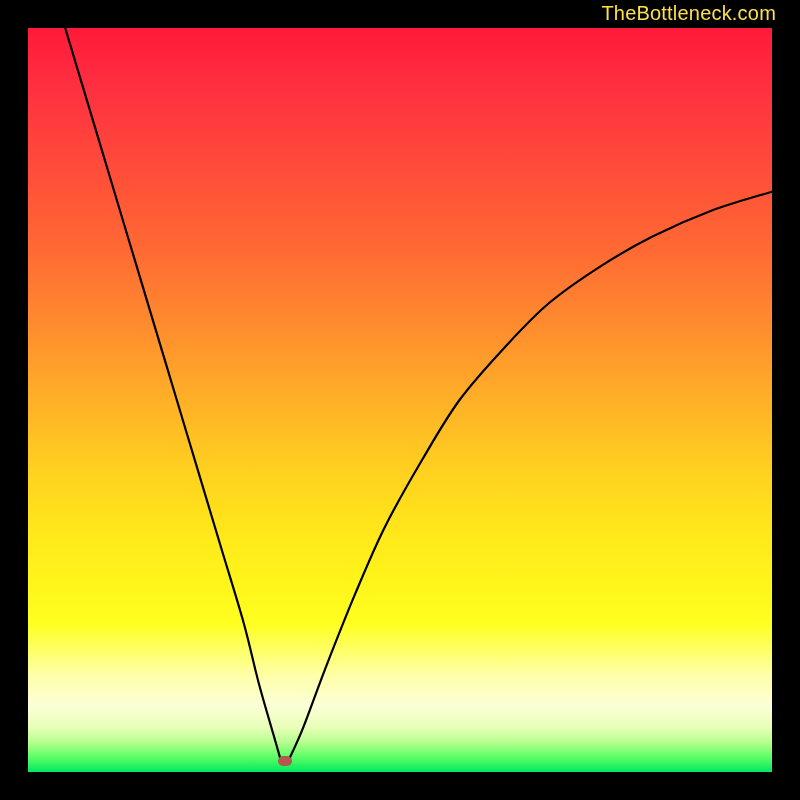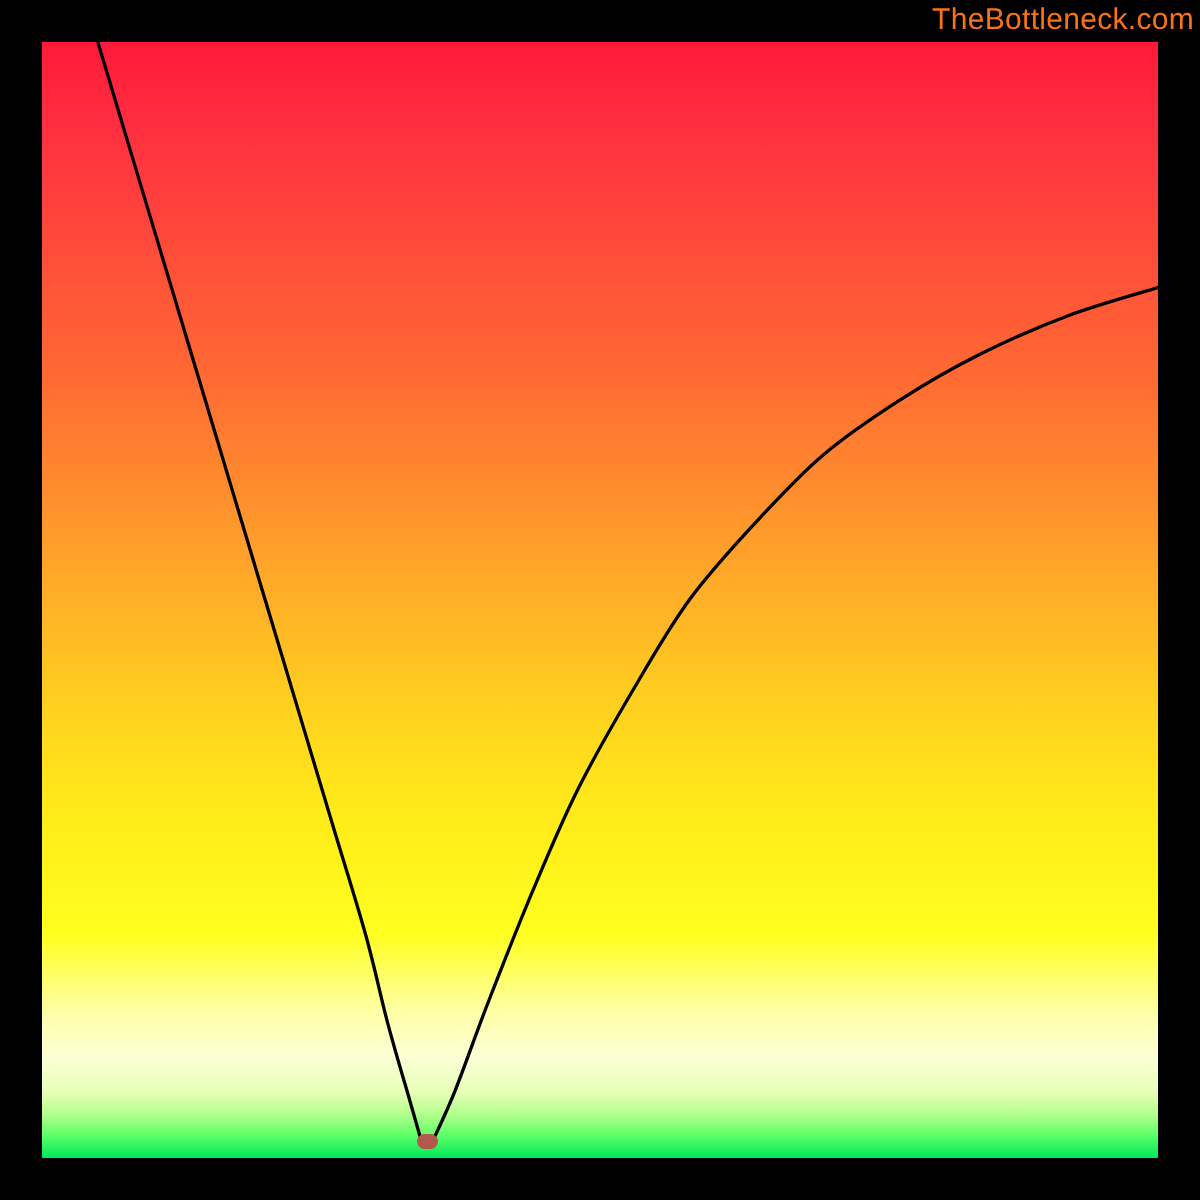--- a/index.html
+++ b/index.html
@@ -13,22 +13,22 @@
   }
   .frame {
     position: relative;
     width: 800px;
     height: 800px;
     background: #000;
   }
   .watermark {
     position: absolute;
     top: 2px;
-    right: 4px;
-    color: #f97316;
+    right: 24px;
+    color: #fde047;
     font-size: 20px;
     font-weight: 500;
     letter-spacing: 0.2px;
     z-index: 10;
   }
   .plot-area {
     position: absolute;
     left: 28px;
     top: 28px;
     width: 744px;

